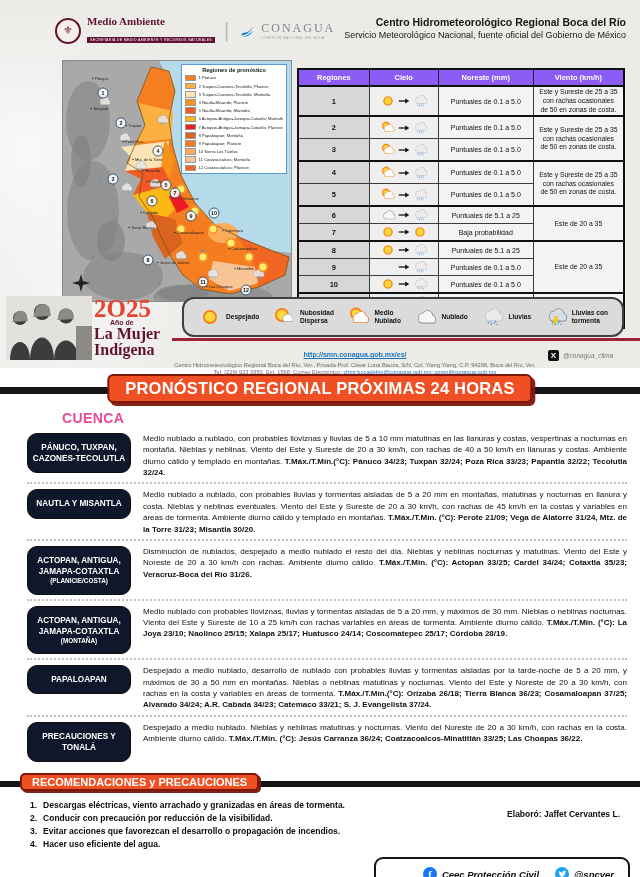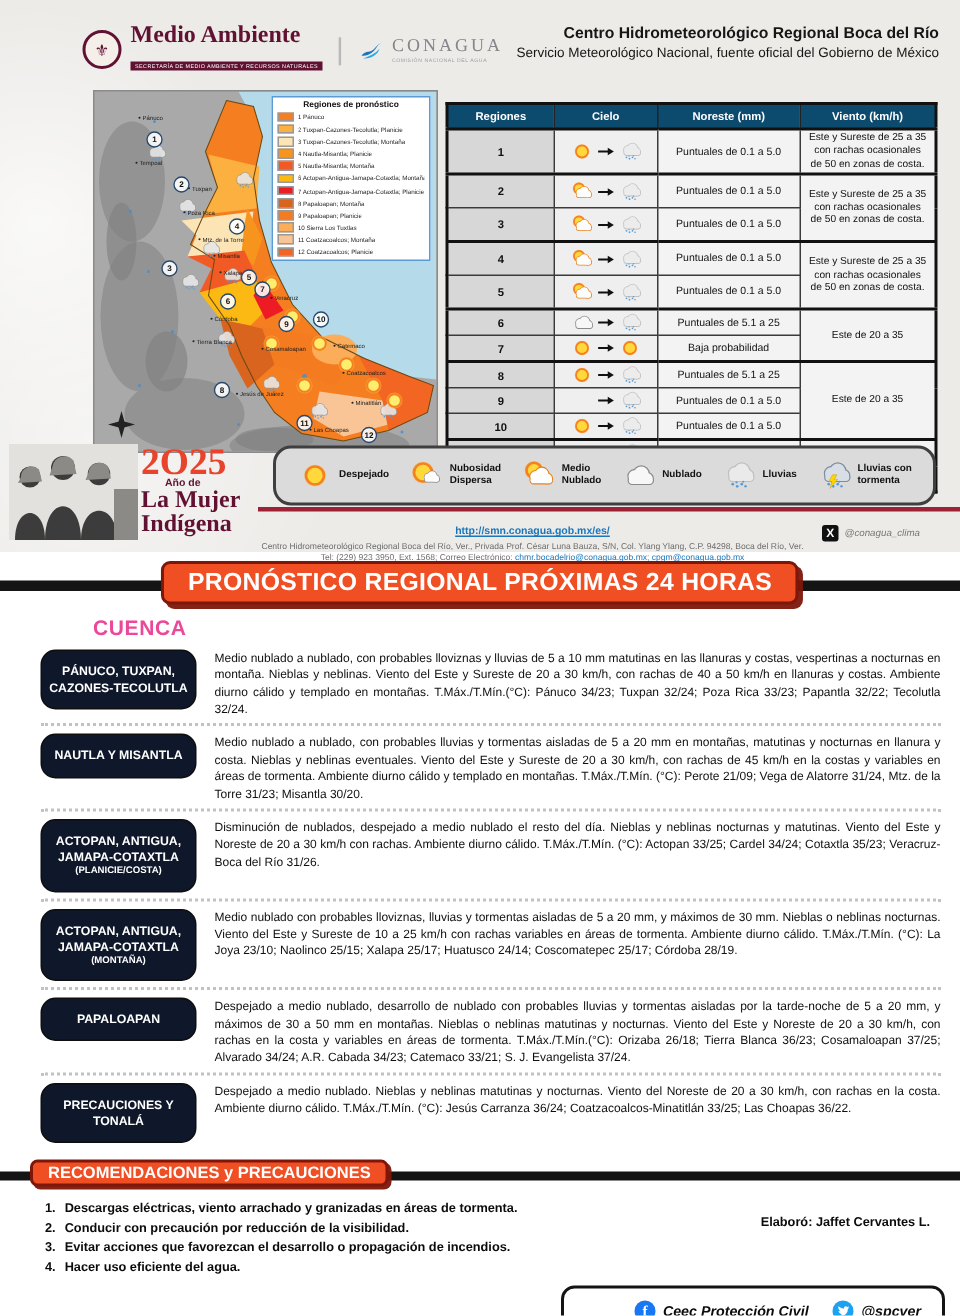--- a/index.html
+++ b/index.html
@@ -6,42 +6,42 @@
   body{width:640px;height:877px;font-family:"Liberation Sans",sans-serif;background:#fff;overflow:hidden;}
   .page{position:relative;width:640px;height:877px;background:#fff;}
 
   
   .top-sheet{position:relative;width:640px;height:368px;background:#ECEBE8;
     background-image:radial-gradient(circle at 4% 40%,rgba(255,255,255,.7),rgba(255,255,255,0) 22%),
                      radial-gradient(circle at 10% 80%,rgba(255,255,255,.5),rgba(255,255,255,0) 25%);}
   .gov-header{position:absolute;top:16px;left:55px;right:14px;display:flex;justify-content:space-between;align-items:flex-start;}
   .ma-logo{display:flex;align-items:center;gap:6px;}
   .ma-emblem{width:22px;height:22px;border-radius:50%;border:2px solid #611232;color:#611232;display:flex;align-items:center;justify-content:center;font-size:11px;background:#f4efe9;}
-  .ma-title{font-family:"Liberation Serif",serif;font-weight:bold;color:#611232;font-size:16px;line-height:1;}
+  .ma-title{font-family:"Liberation Serif",serif;font-weight:bold;color:#611232;font-size:11px;line-height:1;}
   .ma-sub{display:inline-block;background:#611232;color:#fff;font-size:3.6px;padding:1px 3px;margin-top:2px;letter-spacing:.3px;}
   .logo-divider{color:#b9b9b9;font-size:20px;margin:0 9px;font-weight:300;}
   .conagua-logo{display:flex;align-items:center;gap:5px;}
   .conagua-name{font-family:"Liberation Serif",serif;color:#83858a;font-size:12px;letter-spacing:2px;line-height:1;}
   .conagua-sub{font-size:3.4px;color:#9aa0a6;letter-spacing:.4px;margin-top:2px;}
   .header-title{text-align:right;color:#161616;}
   .header-title .l1{font-size:10.5px;font-weight:bold;}
   .header-title .l2{font-size:9px;margin-top:2px;}
 
   
   .map-box{position:absolute;top:60px;left:62px;width:228px;height:240px;border:1px solid #8a8a8a;background:#A9A9A9;overflow:hidden;}
   .map-box svg{display:block;width:228px;height:240px;}
   .map-legend{position:absolute;top:3px;left:118px;width:106px;background:#fff;border:1px solid #5b9bd5;padding:2px 3px;box-sizing:border-box;}
   .map-legend .t{font-size:5.6px;font-weight:bold;text-align:center;color:#111;}
   .ml-item{display:flex;align-items:center;gap:2.5px;margin-top:1.6px;}
   .ml-sw{width:9px;height:4.6px;flex:0 0 9px;border:.3px solid #999;}
   .ml-lab{font-size:4.2px;color:#222;white-space:nowrap;overflow:hidden;}
 
   
   .forecast-table{position:absolute;top:68px;left:297px;width:328px;border-collapse:collapse;border:2px solid #111;background:#fff;}
-  .forecast-table th{background:#0c4a6e;color:#fff;font-size:7.5px;padding:3px 18px;border:1px solid #222;}
+  .forecast-table th{background:#8b5cf6;color:#fff;font-size:7.5px;padding:3px 18px;border:1px solid #222;}
   .forecast-table td{border:1px solid #3a3a3a;font-size:7px;text-align:center;padding:1px 3px;background:#F3F3F3;color:#111;}
   .forecast-table tr.tall td{height:19px;}
   .forecast-table tr.short td{height:13px;}
   .forecast-table td.region{background:#D7D7D7;font-weight:bold;font-size:7.5px;width:44px;}
   .forecast-table td.cielo{width:62px;background:#EFEFEF;}
   .forecast-table td.lluvia{width:88px;}
   .forecast-table td.wind{font-size:6.8px;line-height:1.3;padding:1px 5px;}
   .forecast-table tr.grp td{border-top:2px solid #111;}
   .cielo-wrap{display:flex;align-items:center;justify-content:center;gap:1px;}
   .cielo-wrap svg{display:block;}
@@ -74,21 +74,21 @@
   .banner-row{position:relative;height:36px;margin-top:6px;}
   .banner-bar{position:absolute;top:13px;left:0;right:0;height:7px;background:#141414;}
   .red-banner{position:absolute;left:50%;top:0;transform:translateX(-50%);background:#F04E23;border:2px solid #7E170A;border-radius:6px;box-shadow:3px 3px 0 rgba(125,22,9,.95);color:#fff;font-weight:bold;font-size:16.5px;padding:3px 16px;white-space:nowrap;letter-spacing:.2px;}
   .cuenca{margin:0 0 0 62px;font-size:14px;font-weight:bold;letter-spacing:.4px;color:#ec4899;}
   .sections{margin:2px 13px 0 27px;}
   .section{display:flex;gap:12px;align-items:flex-start;padding:5px 0 4px 0;}
   .section + .section{border-top:2px dotted #c2c2c2;}
   .region-btn{flex:0 0 104px;background:#0f172a;border:1.5px solid #0e0e0e;border-radius:10px;color:#fff;text-align:center;font-weight:bold;font-size:8.2px;line-height:1.35;padding:8px 3px;display:flex;flex-direction:column;justify-content:center;min-height:24px;box-sizing:border-box;}
   .region-btn .qual{font-size:6.4px;}
   .section .txt{flex:1;font-size:8px;line-height:1.42;text-align:justify;color:#101010;}
-  .section .txt b{font-weight:normal;}
+  .section .txt b{font-weight:bold;}
 
   .reco-row{position:relative;height:23px;margin-top:7px;}
   .reco-bar{position:absolute;top:8px;left:0;right:0;height:6px;background:#141414;}
   .reco-banner{position:absolute;left:20px;top:0;background:#F04E23;border:2px solid #7E170A;border-radius:5px;box-shadow:2px 2px 0 rgba(125,22,9,.95);color:#fff;font-weight:bold;font-size:11px;padding:1px 10px;white-space:nowrap;}
   .reco-body{display:flex;justify-content:space-between;align-items:flex-start;margin:3px 20px 0 30px;}
   .reco-list{margin:0;padding:0;list-style:none;font-size:8.5px;font-weight:bold;line-height:1.55;color:#0c0c0c;width:430px;}
   .reco-list li{display:flex;gap:6px;}
   .elaboro{font-size:8.5px;font-weight:bold;margin-top:10px;color:#0c0c0c;}
 
   .footer-row{position:relative;height:48px;margin-top:2px;}

